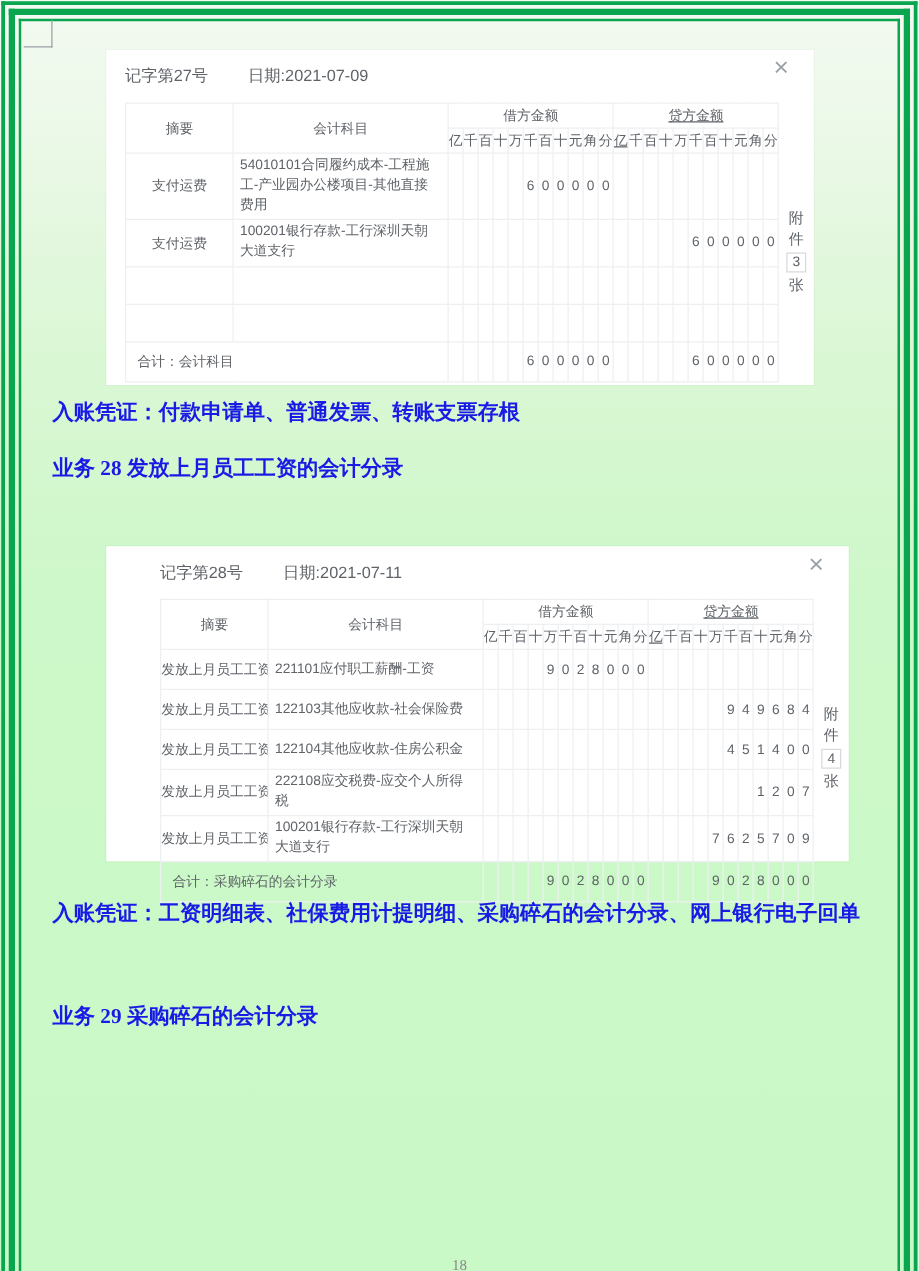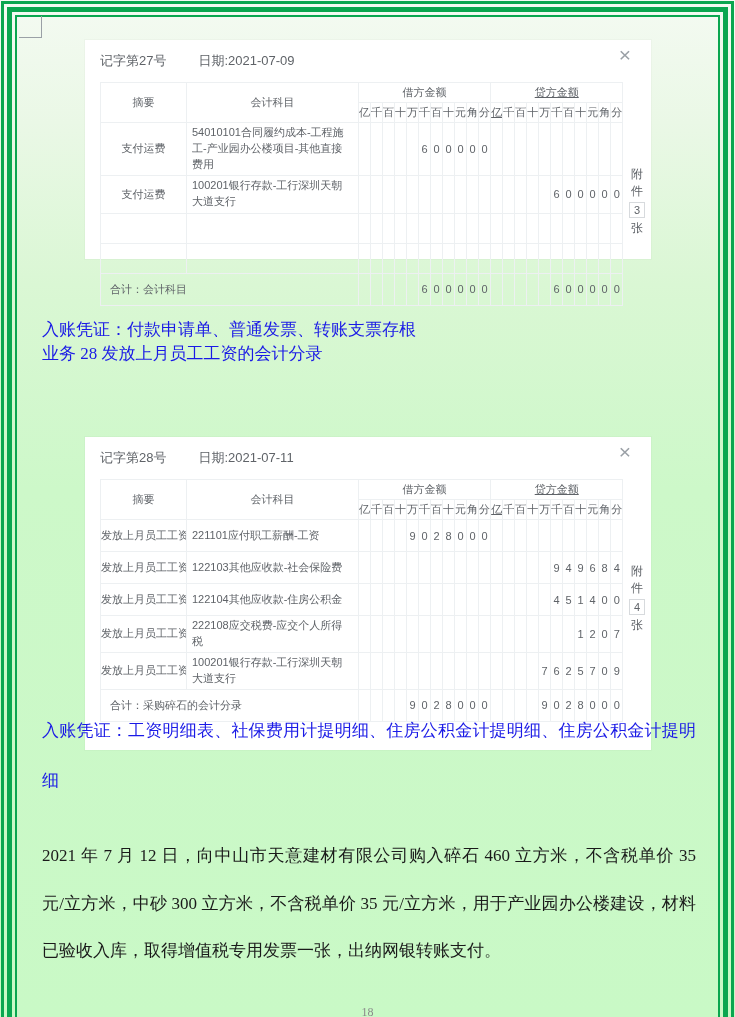--- a/index.html
+++ b/index.html
@@ -8,22 +8,22 @@
     font-family:"Liberation Serif",serif;}
   .frame{position:absolute;border-style:solid;border-color:#0aa64f;pointer-events:none;border-bottom:none;}
   .f1{left:1px;right:1px;top:1px;bottom:-12px;border-width:3px;}
   .f2{left:7px;right:7px;top:7px;bottom:-12px;border-width:5px;}
   .f3{left:15px;right:15px;top:15px;bottom:-12px;border-width:2px;}
   .corner-mark{position:absolute;left:19px;top:16px;width:22px;height:21px;
     border-right:1px solid #9aa0a6;border-bottom:1px solid #9aa0a6;}
   
   .voucher{position:absolute;left:85px;width:566px;background:#fff;
     font-family:"Liberation Sans",sans-serif;color:#5f6368;box-shadow:0 0 0 1px rgba(0,0,0,0.02);}
-  .v-0{top:40px;height:219px;}
-  .v-1{top:437px;height:313px;}
+  .v-0{top:40px;height:268px;}
+  .v-1{top:437px;height:252px;padding-left:28px;}
   .v-head{position:relative;padding:12px 15px 0 15px;height:42px;box-sizing:border-box;font-size:13px;}
   .v-title{display:inline-block;}
   .v-date{display:inline-block;margin-left:32px;}
   .v-close{position:absolute;right:20px;top:4px;font-size:21px;line-height:21px;color:#9aa0a6;cursor:pointer;}
   .v-table{border-collapse:collapse;table-layout:fixed;width:522px;margin-left:15px;
     font-size:11px;color:#5f6368;border:1px solid #e3e7ea;}
   .v-table th,.v-table td{border:1px solid #edf0f2;padding:0;overflow:hidden;}
   .v-table thead th{font-weight:normal;height:19px;text-align:center;}
   .unit-cell{font-size:10px;}
   .cell-summary{text-align:center;white-space:nowrap;font-size:11px;}
@@ -36,23 +36,23 @@
   .v-1 tbody td{height:27px;}
   .v-table tr.row-empty td{height:25px;}
   .v-table tr.row-total td{height:31px;}
   .total-label{text-align:left;padding:0 9px !important;white-space:nowrap;}
   .v-attach{position:absolute;right:5px;top:126px;width:18px;text-align:center;
     font-size:12px;line-height:17px;color:#5f6368;}
   .attach-count{display:inline-block;border:1px solid #d7dadd;background:#fff;
     min-width:10px;padding:0 2px;margin:2px 0;font-size:11px;line-height:14px;}
   
   .tline{position:absolute;left:42px;width:654px;font-size:17px;line-height:24px;color:#1a1a1a;}
-  .blue{color:#1a1ae6;font-weight:normal;}
+  .blue{color:#1a1ae6;font-weight:bold;}
   #t1{top:318px;}
-  #h28{top:342px;}
+  #h28{top:363px;}
   #p1{top:401px;}
   #t2{top:706px;line-height:50px;text-align:justify;}
   #h29{top:801px;}
   #p2{top:832px;line-height:47.5px;text-align:justify;}
   .pageno{position:absolute;left:0;right:0;top:1005px;text-align:center;
     font-size:12px;color:#8a8a8a;}
 </style>
 </head>
 <body>
 
@@ -476,17 +476,17 @@
             <td class="dcell">8</td>
             <td class="dcell">0</td>
             <td class="dcell sep-red">0</td>
             <td class="dcell">0</td>
           </tr>
         </tbody>
       </table>
       <div class="v-attach"><div>附</div><div>件</div><div class="attach-count">4</div><div>张</div></div>
     </section>
 
-  <div class="tline blue" id="t2">入账凭证：工资明细表、社保费用计提明细、住房公积金计提明细、住房公积金计提明细</div>
-  <div class="tline" id="p2">2021 年 7 月 12 日，向中山市天意建材有限公司购入碎石 460 立方米，不含税单价 35 元/立方米，中砂 300 立方米，不含税单价 35 元/立方米，用于产业园办公楼建设，材料已验收入库，取得增值税专用发票一张，出纳网银转账支付。</div>
+  <div class="tline blue" id="t2">入账凭证：工资明细表、社保费用计提明细、采购碎石的会计分录、网上银行电子回单</div>
+  <div class="tline blue" id="h29">业务 29 采购碎石的会计分录</div>
 
   <div class="pageno">18</div>
 </div>
 
 </body></html>

